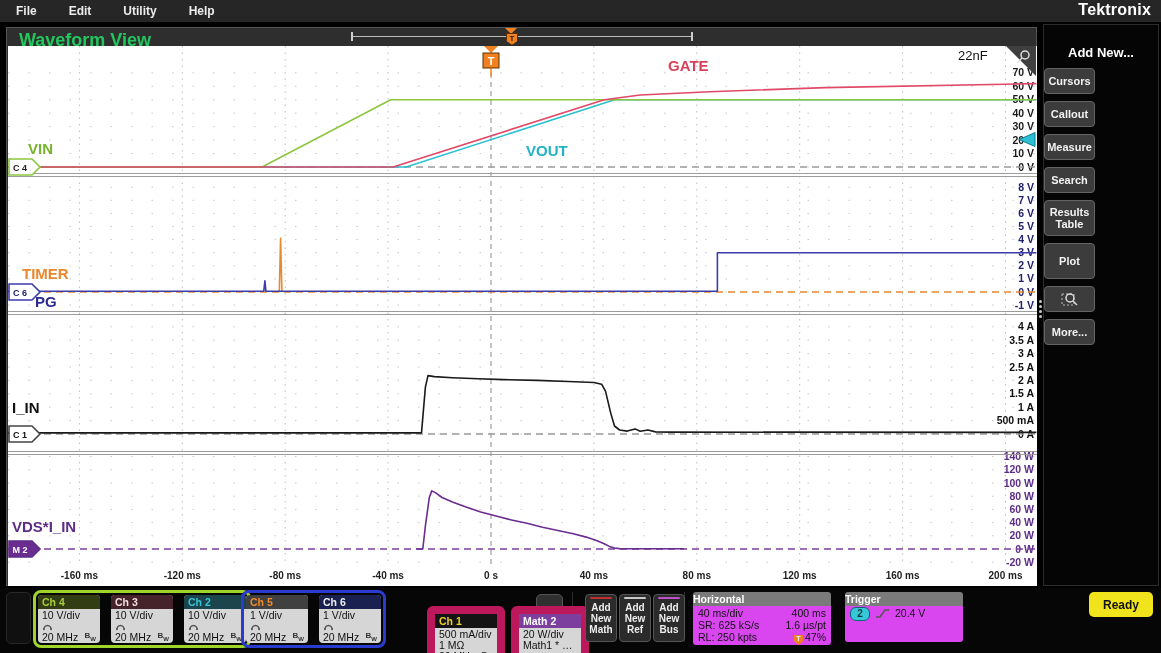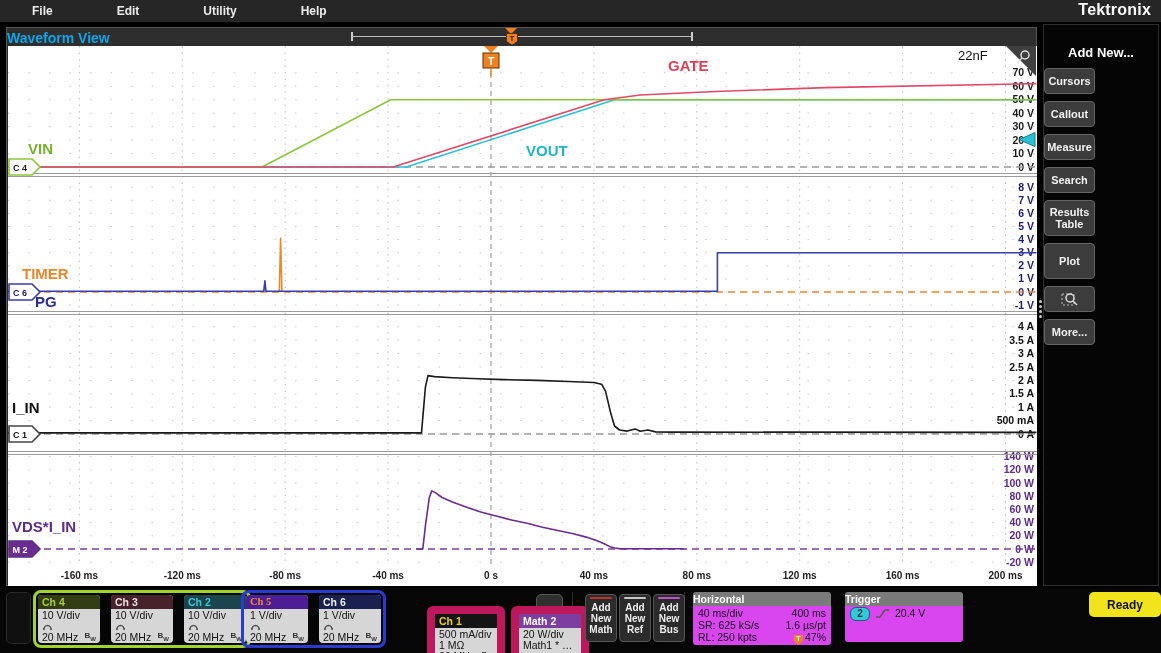--- a/index.html
+++ b/index.html
@@ -1,25 +1,25 @@
 <!DOCTYPE html>
 <html><head>
 <meta charset="utf-8">
 <style>
   html,body{margin:0;padding:0;background:#000;}
   body{position:relative;width:1161px;height:653px;overflow:hidden;
        font-family:"Liberation Sans",sans-serif;-webkit-font-smoothing:antialiased;}
   
   #menubar{position:absolute;left:0;top:0;width:100%;height:22px;background:#262626;display:flex;align-items:center;}
-  .menu-item{color:#ececec;font-size:12px;font-weight:bold;padding:0 32px;cursor:default;}
+  .menu-item{color:#ececec;font-size:12px;font-weight:bold;padding:0 16px;cursor:default;}
   #logo{position:absolute;right:10px;top:1px;color:#fff;font-size:16px;font-weight:bold;letter-spacing:.2px;}
   
   #wfwindow{position:absolute;left:6px;top:27px;width:1031px;height:559px;background:#2e2e2e;border:1px solid #555;box-sizing:border-box;}
   #tabbar{position:relative;height:18px;background:#2e2e2e;}
-  #tabtitle{position:absolute;left:0;top:2px;color:#0ea5e9;font-size:14px;font-weight:bold;}
+  #tabtitle{position:absolute;left:12px;top:2px;color:#22c55e;font-size:18px;font-weight:bold;}
   #minimap{position:absolute;left:344px;top:0;width:342px;height:18px;}
   #minimap .rail{position:absolute;left:0;top:8px;width:342px;height:1px;background:#bbb;}
   #minimap .cap{position:absolute;top:4px;width:2px;height:9px;background:#ccc;}
   #minimap .tri{position:absolute;left:154px;top:0;width:0;height:0;border-left:6px solid transparent;border-right:6px solid transparent;border-top:6px solid #f08020;}
   #minimap .tmark{position:absolute;left:155px;top:5px;width:10px;height:10px;background:#f08020;border:1px solid #5a3000;color:#222;
       font-size:8px;font-weight:bold;text-align:center;line-height:9px;clip-path:polygon(0 0,100% 0,100% 62%,50% 100%,0 62%);}
   #plotwrap{position:absolute;left:1px;top:18px;width:1029px;height:540px;background:#fff;}
   
   #splitdots{position:absolute;left:1039px;top:298px;width:4px;}
   #splitdots i{display:block;width:3px;height:3px;border-radius:50%;background:#c8c8c8;margin:2px 0;}
@@ -47,21 +47,21 @@
       font-size:10px;font-weight:bold;text-align:center;line-height:11px;display:flex;align-items:center;justify-content:center;cursor:pointer;}
   .addbtn .stripe{position:absolute;top:2px;left:4px;right:4px;height:2px;border-radius:1px;}
   .panel{position:absolute;top:4px;border-radius:3px;overflow:hidden;font-size:10.5px;cursor:pointer;}
   .panel .phd{height:14px;line-height:14px;background:#7a7a7a;color:#fff;font-weight:bold;padding-left:0;}
   .panel .pbd{background:#d946ef;color:#111;padding:1px 5px 2px 5px;}
   .prow{display:flex;justify-content:space-between;height:12px;line-height:12px;white-space:nowrap;}
   .trig-ico{display:inline-block;width:9px;height:10px;background:#f08020;color:#fff;font-size:7px;font-weight:bold;text-align:center;line-height:8px;
       clip-path:polygon(0 0,100% 0,100% 62%,50% 100%,0 62%);margin-right:2px;}
   .src-badge{display:inline-block;min-width:18px;height:12px;background:#35c8d8;border:1px solid #0c6670;border-radius:6px;
       color:#063;color:#073b40;font-size:10px;font-weight:bold;text-align:center;line-height:12px;}
-  #ready{position:absolute;left:1089px;top:4px;width:72px;height:25px;background:#f2e41c;border-radius:5px;color:#111;
+  #ready{position:absolute;left:1089px;top:4px;width:64px;height:25px;background:#f2e41c;border-radius:5px;color:#111;
       font-size:12px;font-weight:bold;display:flex;align-items:center;justify-content:center;}
 </style>
 </head>
 <body>
 
 <div id="menubar">
     <span class="menu-item">File</span>
     <span class="menu-item">Edit</span>
     <span class="menu-item">Utility</span>
     <span class="menu-item">Help</span>
@@ -305,21 +305,21 @@
           </div>
           <div class="row">
             <span>20 MHz</span>
             <span class="bwico">B<sub>W</sub></span>
           </div>
         </div>
       </div>
     </div>
     <div class="chgroup" style="left: 241px; border: 3px solid rgb(43, 59, 208);">
       <div class="badge">
-        <div class="hd" style="background: #4c1d95; color: rgb(240, 140, 40); font-family: Liberation Serif, serif;">Ch 5</div>
+        <div class="hd" style="background: #404040; color: rgb(240, 140, 40);">Ch 5</div>
         <div class="bd">
           <div class="row">
             <span>1 V/div</span>
           </div>
           <div class="row">
             <svg width="11" height="9" viewBox="0 0 11 9" style="display:block">
               <path d="M2,8 A3.6,3.6 0 1 1 9,8" fill="none" stroke="#555" stroke-width="1.4"></path>
               <line x1="2" y1="8" x2="2" y2="6" stroke="#555" stroke-width="1.4"></line>
               <line x1="9" y1="8" x2="9" y2="6" stroke="#555" stroke-width="1.4"></line>
             </svg>

